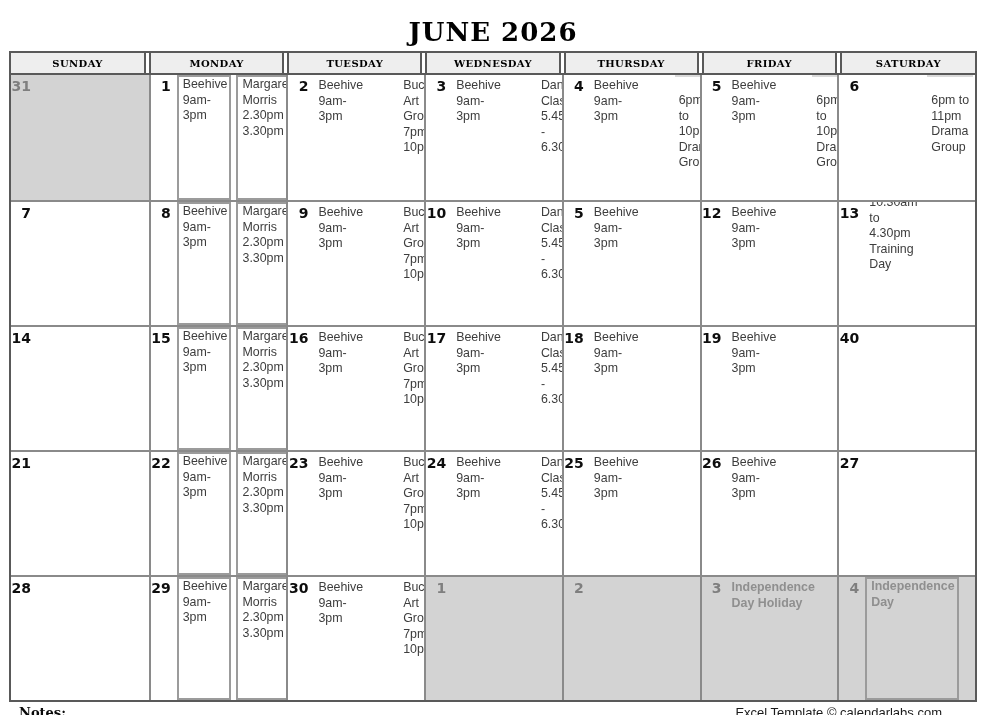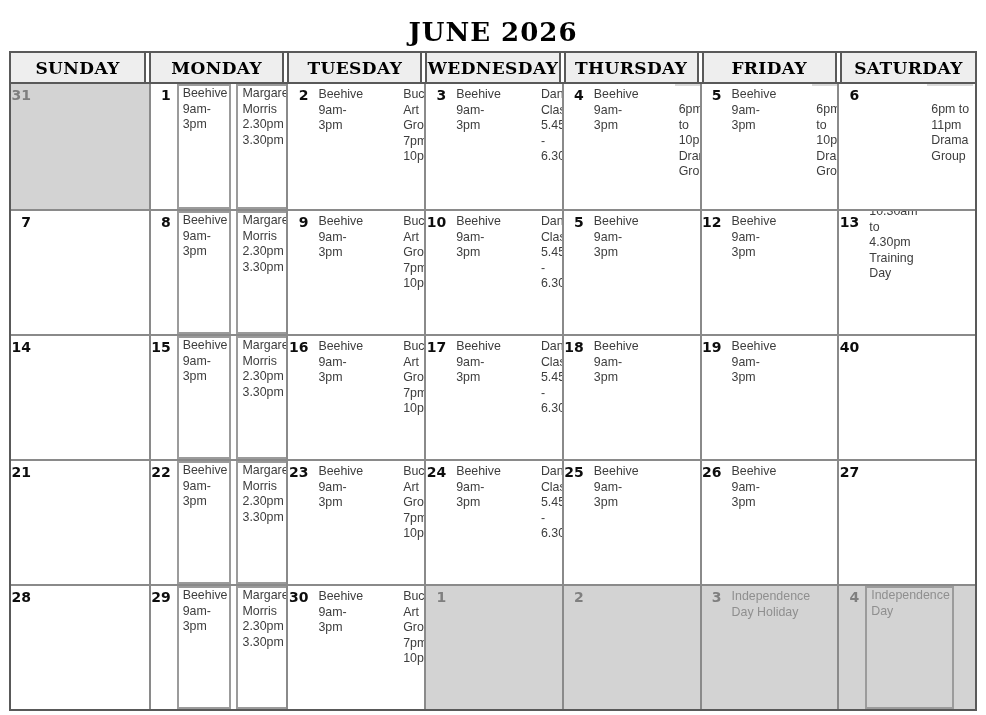--- a/index.html
+++ b/index.html
@@ -26,21 +26,21 @@
     background:#fff;
     border-bottom:2px solid var(--frame-border,#595959);
   }
   .weekday-cell {
     background:var(--header-bg,#eeeeee);
     border-left:2px solid var(--frame-border,#595959);
     border-right:2px solid var(--frame-border,#595959);
     text-align:center;
     font-family:"DejaVu Serif", serif;
     font-weight:bold;
-    font-size:17px;
+    font-size:10px;
     letter-spacing:.4px;
     padding:5px 0 4px 0;
   }
   .weekday-cell:first-child { border-left:none; }
   .weekday-cell:last-child  { border-right:none; }
 
   .week {
     display:grid;
     grid-template-columns:repeat(7,1fr);
     height:125px;
@@ -72,21 +72,21 @@
   .slot-1 { flex:0 0 28px; }
   .slot-2 { flex:0 0 34px; }
   .slot-3 { flex:1 1 auto; }
 
   .event {
     font-size:12.4px;
     line-height:1.25;
     color:var(--event-text,#3d3d3d);
     padding:3px 2px 0 4px;
   }
-  .day.outside .event { color:var(--outside-text,#8f8f8f); }
+  .day.outside .event { color:var(--outside-text,#8f8f8f);font-weight:bold; }
 
   .event.boxed {
     border:2px solid var(--event-box-border,#9b9b9b);
     margin-right:5px;
     height:100%;
     padding:0 2px 0 4px;
     overflow:hidden;
   }
   .slot-3 .event.boxed { height:calc(100% - 5px); }
 

